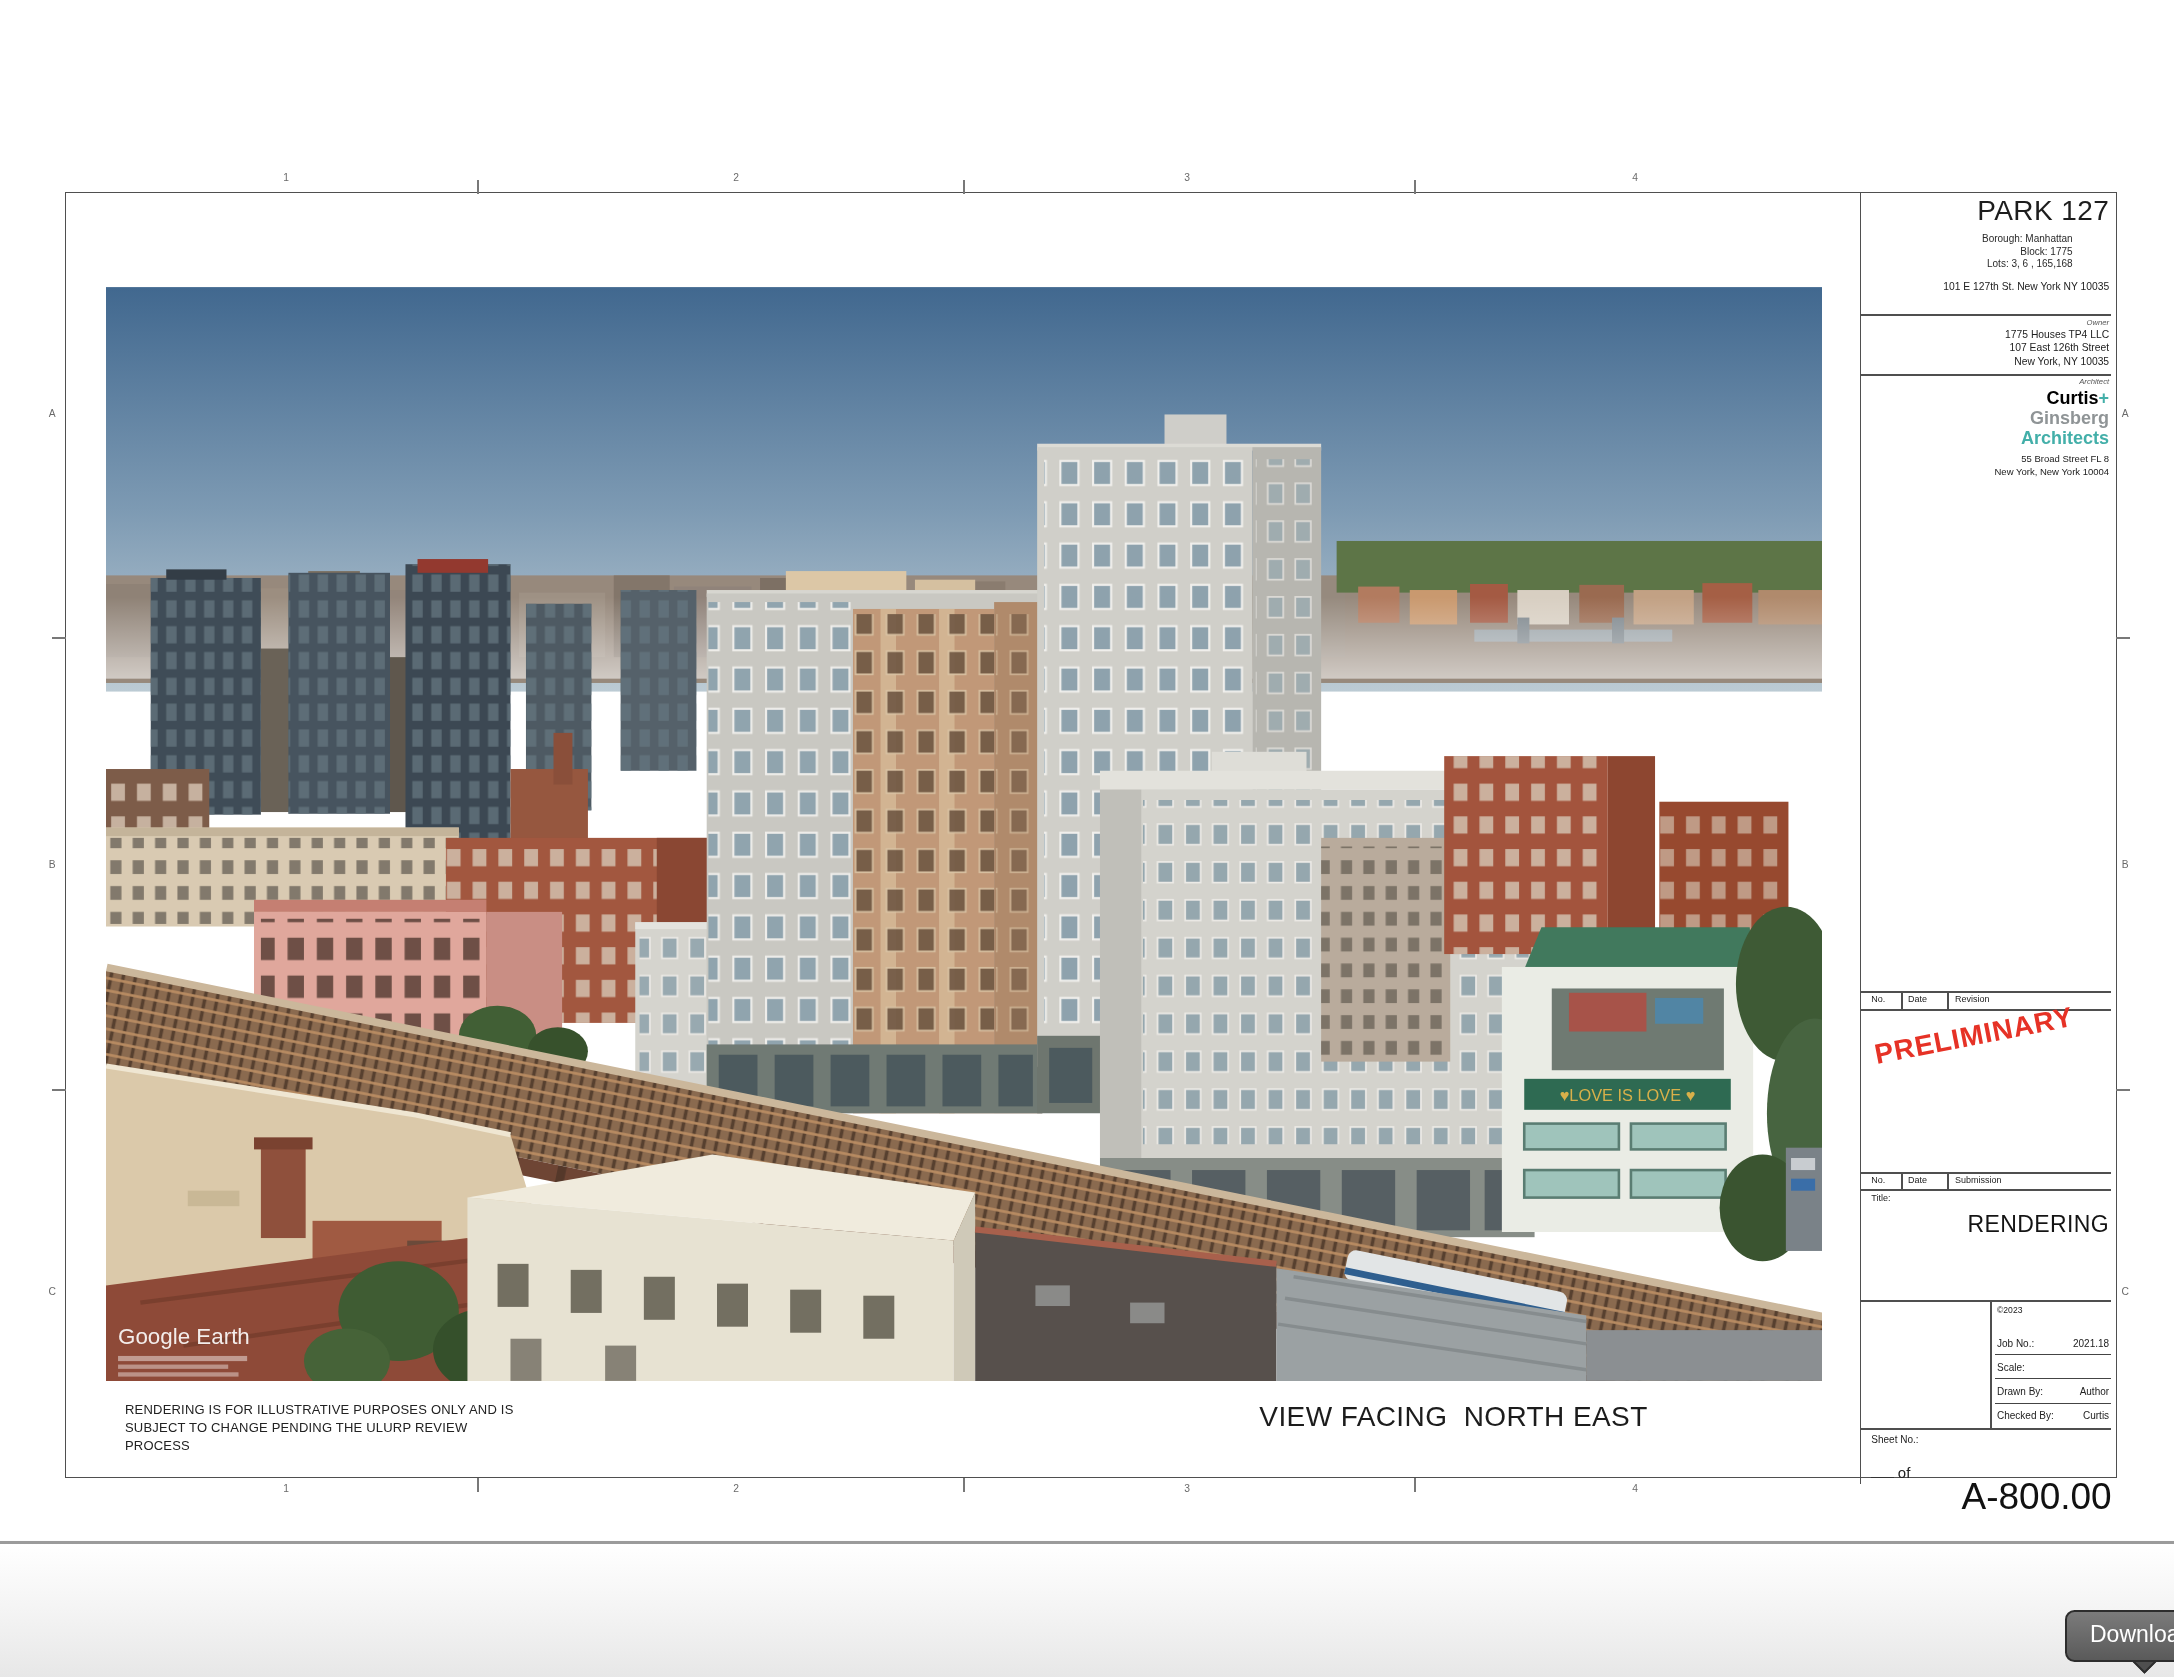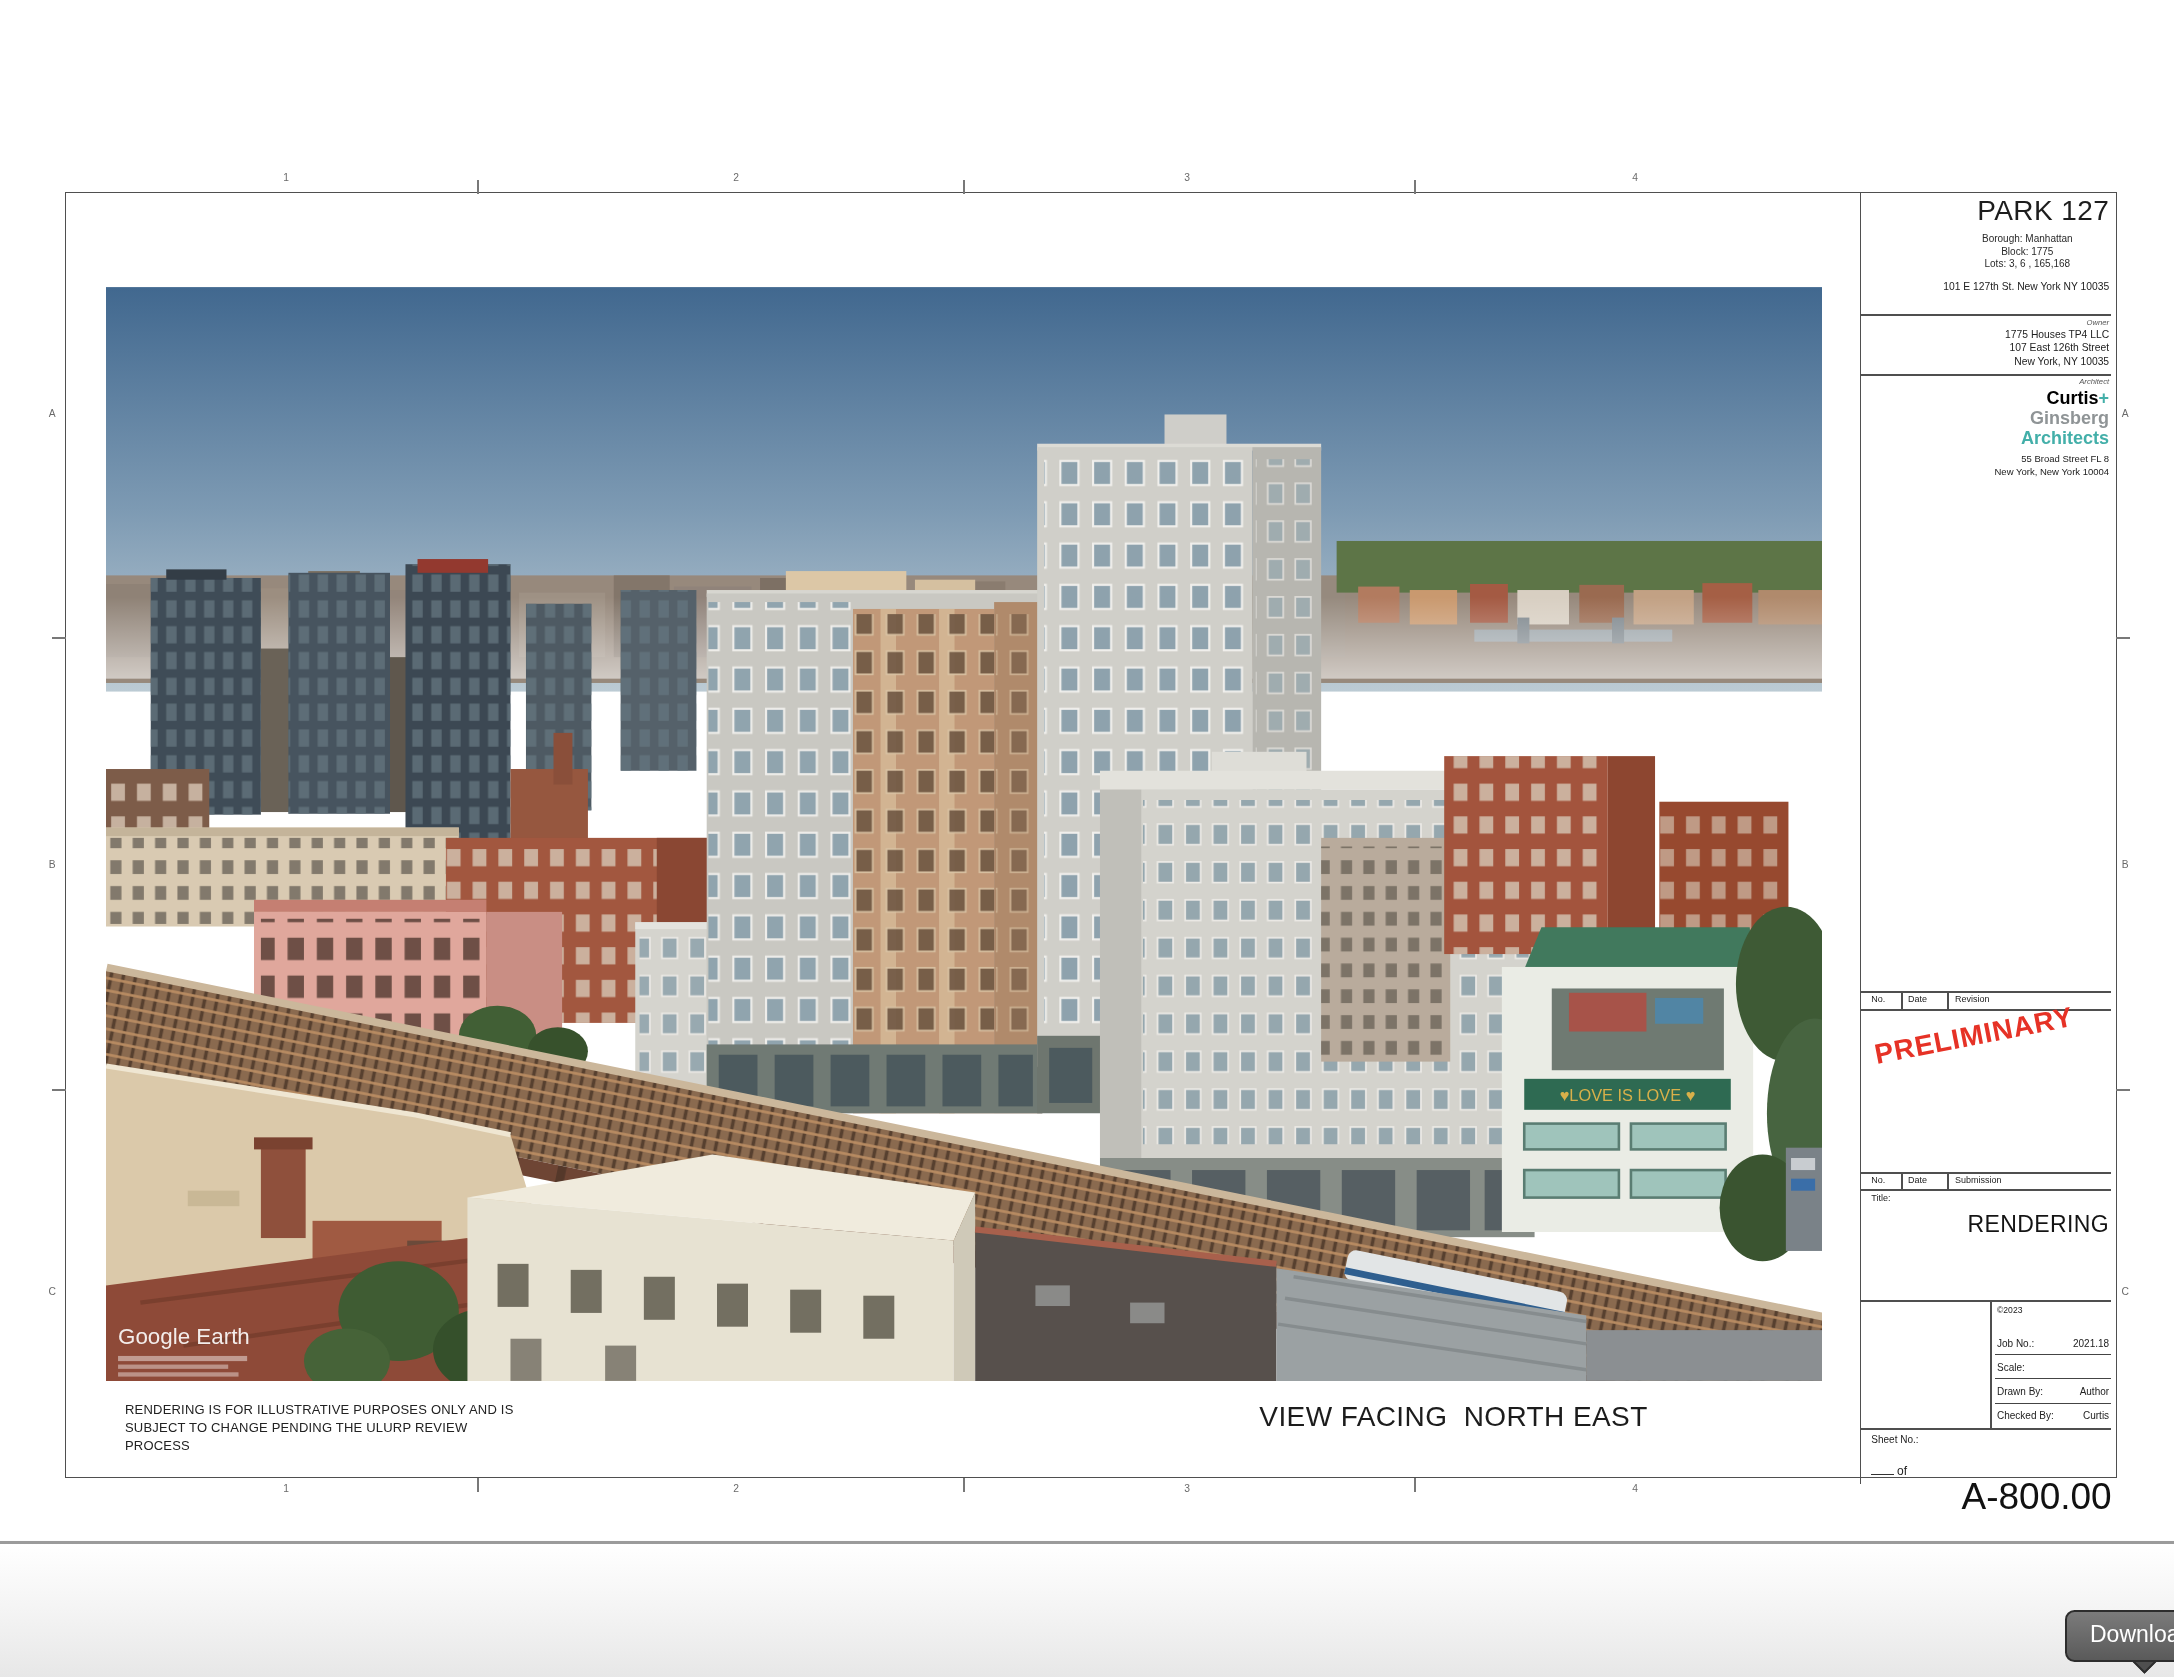--- a/index.html
+++ b/index.html
@@ -12,21 +12,21 @@
   .zone-label{position:absolute;width:22.4px;height:13.8px;font-size:10.3px;color:#6a6a6a;
               text-align:center;line-height:13.8px;}
   .tickv{position:absolute;width:1.7px;height:13.8px;background:#787878;}
   .tickh{position:absolute;width:13.8px;height:1.7px;background:#787878;}
   
   #tblock{position:absolute;left:1860px;top:192px;width:256px;height:1292px;
           border-left:1.7px solid #4f4f4f;box-sizing:border-box;color:#222;}
   #tblock .hr{position:absolute;left:0;height:1.7px;background:#4f4f4f;width:250px;}
   #tblock .vl{position:absolute;width:1.7px;background:#4f4f4f;}
   .tb-r{position:absolute;right:6.9px;text-align:right;white-space:nowrap;}
-  .tb-l{position:absolute;text-align:center;white-space:nowrap;}
+  .tb-l{position:absolute;text-align:right;white-space:nowrap;}
   .smlbl{font-size:7.7px;font-style:italic;color:#555;}
   .collbl{font-size:9px;color:#222;}
   .fieldlbl{font-size:10px;color:#222;}
   .underline{position:absolute;height:1.3px;background:#444;}
   #stamp{position:absolute;left:-29px;top:828px;width:284px;text-align:center;
          font-size:28px;font-weight:700;letter-spacing:0.9px;
          transform:rotate(-11deg);white-space:nowrap;}
   
   #caption{position:absolute;left:1187px;top:1401px;width:533px;text-align:center;
            font-size:28px;color:#1c1c1c;white-space:pre;letter-spacing:0.4px;}
@@ -399,21 +399,21 @@
 
     <div class="tb-l fieldlbl" style="left:136px;top:1194px;">Drawn By:</div>
     <div class="tb-r fieldlbl" style="top:1194px;">Author</div>
     <div class="underline" style="left:134px;top:1211px;width:116px;"></div>
 
     <div class="tb-l fieldlbl" style="left:136px;top:1218px;">Checked By:</div>
     <div class="tb-r fieldlbl" style="top:1218px;">Curtis</div>
 
     <div class="hr" style="top:1236px;"></div>
     <div class="tb-l fieldlbl" style="left:10.3px;top:1242px;">Sheet No.:</div>
-    <div class="tb-l" style="left:10.3px;top:1272px;font-size:12px;">
+    <div class="tb-l" style="left:10.3px;top:1272px;font-size:15px;">
       <span style="display:inline-block;width:22.4px;border-bottom:1.3px solid #333;height:9.5px;"></span>
       <span>of</span>
     </div>
     <div class="tb-r" style="right:4.3px;top:1244px;font-size:37px;color:#111;margin-top:40px;">A-800.00</div>
   </div>
 
   <div id="page-edge"></div>
   <div id="below-page"></div>
   <div id="dl-tail"></div>
   <div id="dl-tip">Download</div>

